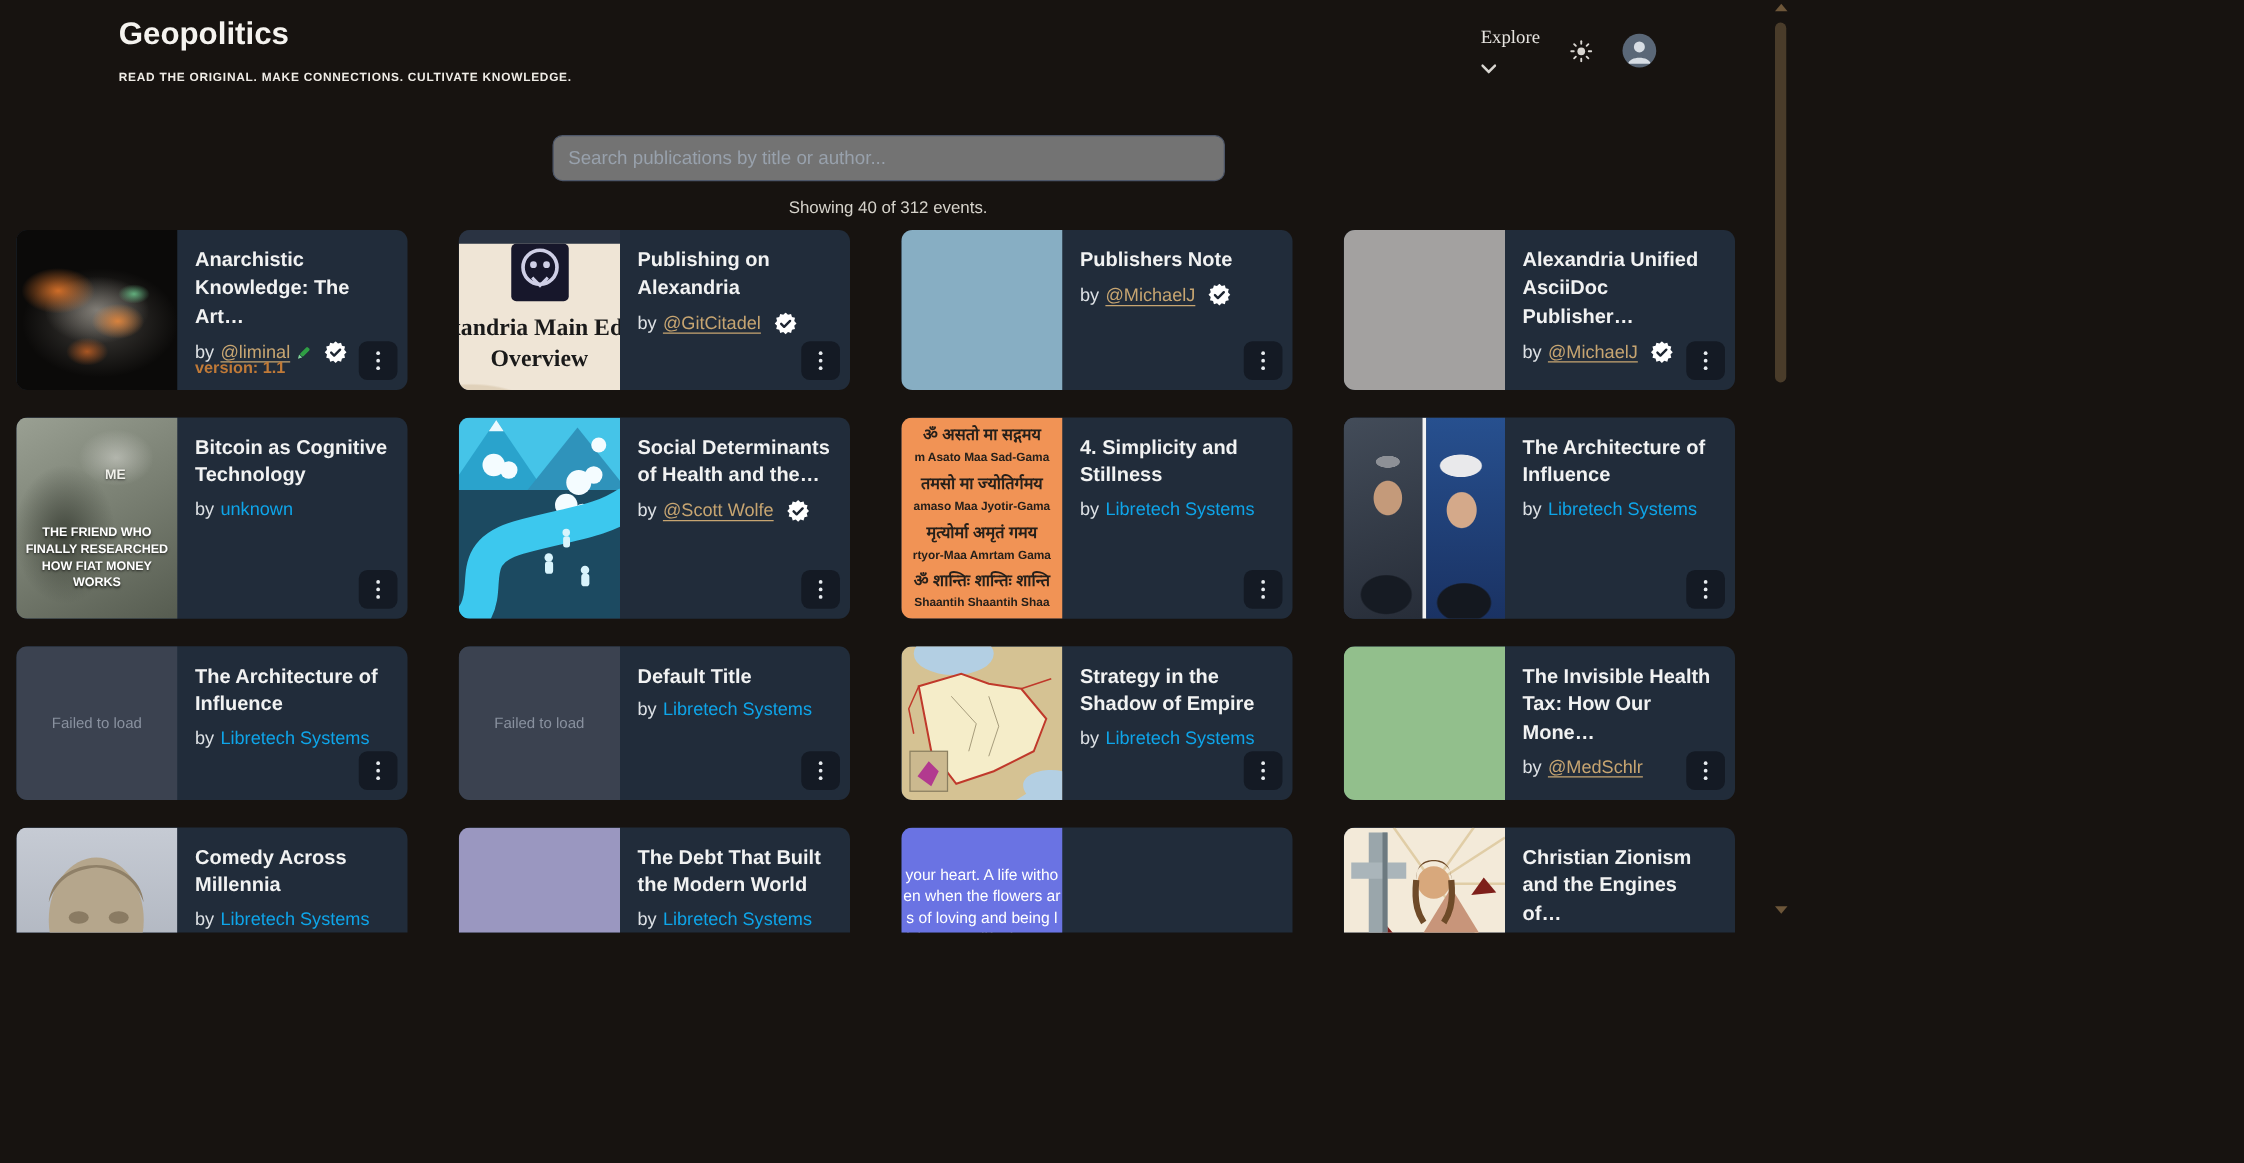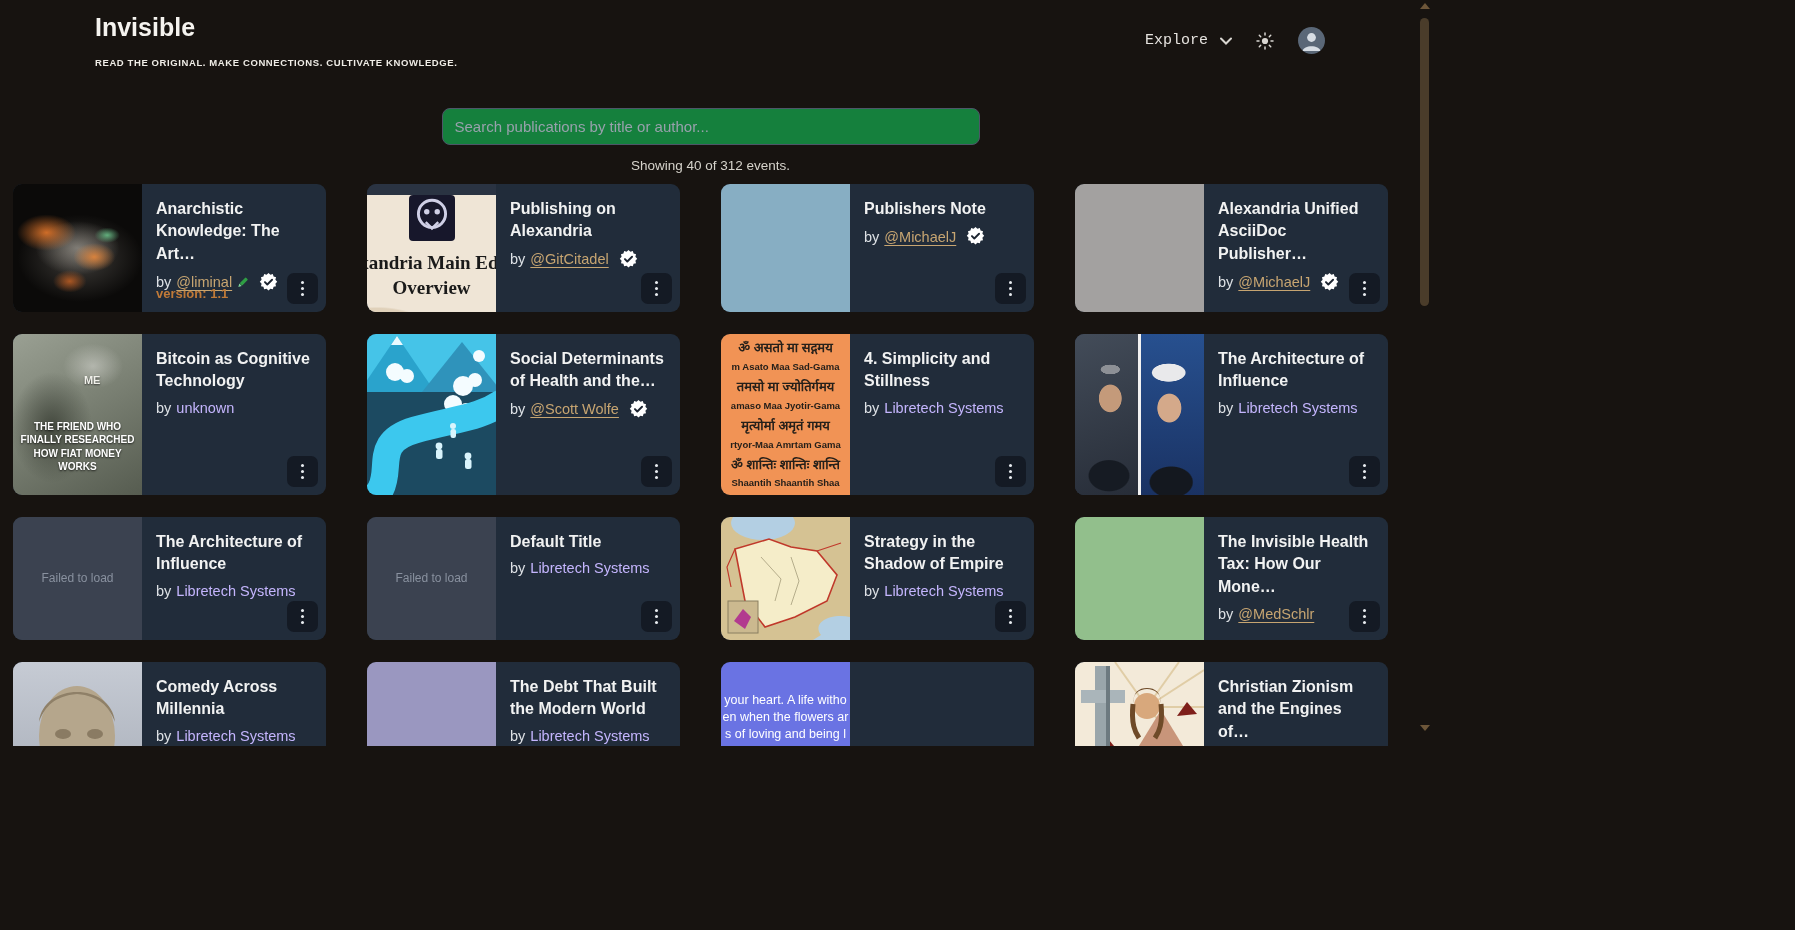--- a/index.html
+++ b/index.html
@@ -9,43 +9,43 @@
     font-family:"Liberation Sans","DejaVu Sans",sans-serif;
     -webkit-font-smoothing:antialiased;
   }
   .page{position:absolute;left:0;top:0;width:1421px;height:746px;overflow:hidden;}
 
   
   .hdr{display:flex;justify-content:space-between;align-items:center;padding:14px 96px 0 95px;}
   .hdr-title{font-size:25px;font-weight:700;color:#f5f3ef;line-height:1.1;margin:0;}
   .hdr-tag{font-size:9.5px;font-weight:700;letter-spacing:.6px;color:#efece6;margin-top:15px;}
   .hdr-nav{display:flex;align-items:center;gap:24px;}
-  .explore-btn{display:flex;align-items:center;gap:12px;background:none;border:none;cursor:pointer;
-    color:#e6e3df;font-size:15px;font-family:Liberation Mono, monospace;padding:0;}
+  .explore-btn{display:flex;gap:12px;background:none;border:none;cursor:pointer;
+    color:#e6e3df;font-size:15px;font-family:Liberation Serif, serif;padding:0;flex-direction:column;}
   .icon-btn{background:none;border:none;padding:0;cursor:pointer;display:flex;align-items:center;}
   .avatar{width:27px;height:27px;border-radius:50%;background:#5a6777;overflow:hidden;display:flex;align-items:center;justify-content:center;cursor:pointer;}
 
   
   .search-row{display:flex;justify-content:center;margin-top:40px;}
   .search-input{width:538px;height:37px;box-sizing:border-box;border-radius:8px;
-    background:#15803d;border:1px solid #4d5668;color:#dfe3e8;font-size:15px;
+    background:#737373;border:1px solid #4d5668;color:#dfe3e8;font-size:15px;
     padding:0 12px;font-family:inherit;outline:none;}
   .search-input::placeholder{color:#98a1ac;}
   .status{margin-top:13px;text-align:center;font-size:13.5px;color:#d6d3cb;}
 
   
   .grid{margin:11px 0 0 13px;display:grid;grid-template-columns:repeat(4,313px);
     grid-template-rows:128px 161px 123px 161px;column-gap:41px;row-gap:22px;}
   .card{display:flex;position:relative;background:#212c3a;border-radius:9px;overflow:hidden;cursor:pointer;}
   .thumb{flex:0 0 129px;width:129px;position:relative;overflow:hidden;background:#2a3342;}
   .thumb svg{display:block;width:100%;height:100%;}
   .card-body{flex:1;min-width:0;padding:12px 14px;position:relative;}
   .card-title{margin:2px 0 0;font-size:16px;font-weight:700;color:#f1f2f2;line-height:1.42;}
   .byline{margin-top:7px;font-size:14.5px;color:#dde1e5;display:flex;align-items:center;gap:5px;flex-wrap:nowrap;}
-  .author{color:#c4b5fd;text-decoration:none;white-space:nowrap;display:inline-flex;align-items:center;gap:4px;}
+  .author{color:#0ea5e9;text-decoration:none;white-space:nowrap;display:inline-flex;align-items:center;gap:4px;}
   .author.is-link{color:#c7a571;text-decoration:underline;text-underline-offset:3px;cursor:pointer;}
   .badge{width:19px;height:19px;margin-left:5px;flex:0 0 auto;display:inline-flex;}
   .pen-ic{display:inline-block;width:13px;height:13px;}
   .version{position:absolute;left:14px;bottom:11px;font-size:13px;font-weight:700;color:#c07a38;}
   .menu-btn{position:absolute;right:8px;bottom:8px;width:31px;height:31px;border:none;border-radius:7px;
     background:#141a24;display:flex;flex-direction:column;gap:3px;align-items:center;justify-content:center;cursor:pointer;}
   .menu-btn .dot{width:3px;height:3px;border-radius:50%;background:#e8ecf0;}
 
   
   .thumb-failed{width:100%;height:100%;background:#3b4250;display:flex;align-items:center;justify-content:center;}
@@ -107,21 +107,21 @@
     border-left:5px solid transparent;border-right:5px solid transparent;border-top:6px solid #6d5639;}
   .sb-thumb{position:absolute;top:18px;left:0;width:9px;height:288px;border-radius:5px;background:#4a3c2a;cursor:pointer;}
 </style>
 </head>
 <body>
 
 <div class="page">
 
   <div class="hdr">
     <div>
-      <h1 class="hdr-title">Invisible</h1>
+      <h1 class="hdr-title">Geopolitics</h1>
       <div class="hdr-tag">READ THE ORIGINAL. MAKE CONNECTIONS. CULTIVATE KNOWLEDGE.</div>
     </div>
     <div class="hdr-nav">
       <button class="explore-btn">
         <span>Explore</span>
         <span style="display:inline-flex;">
           <svg width="12" height="8" viewBox="0 0 12 8">
               <polyline points="1,1.5 6,6.5 11,1.5" fill="none" stroke="#d9d6d1" stroke-width="2" stroke-linecap="round"></polyline>
             </svg>
         </span>

